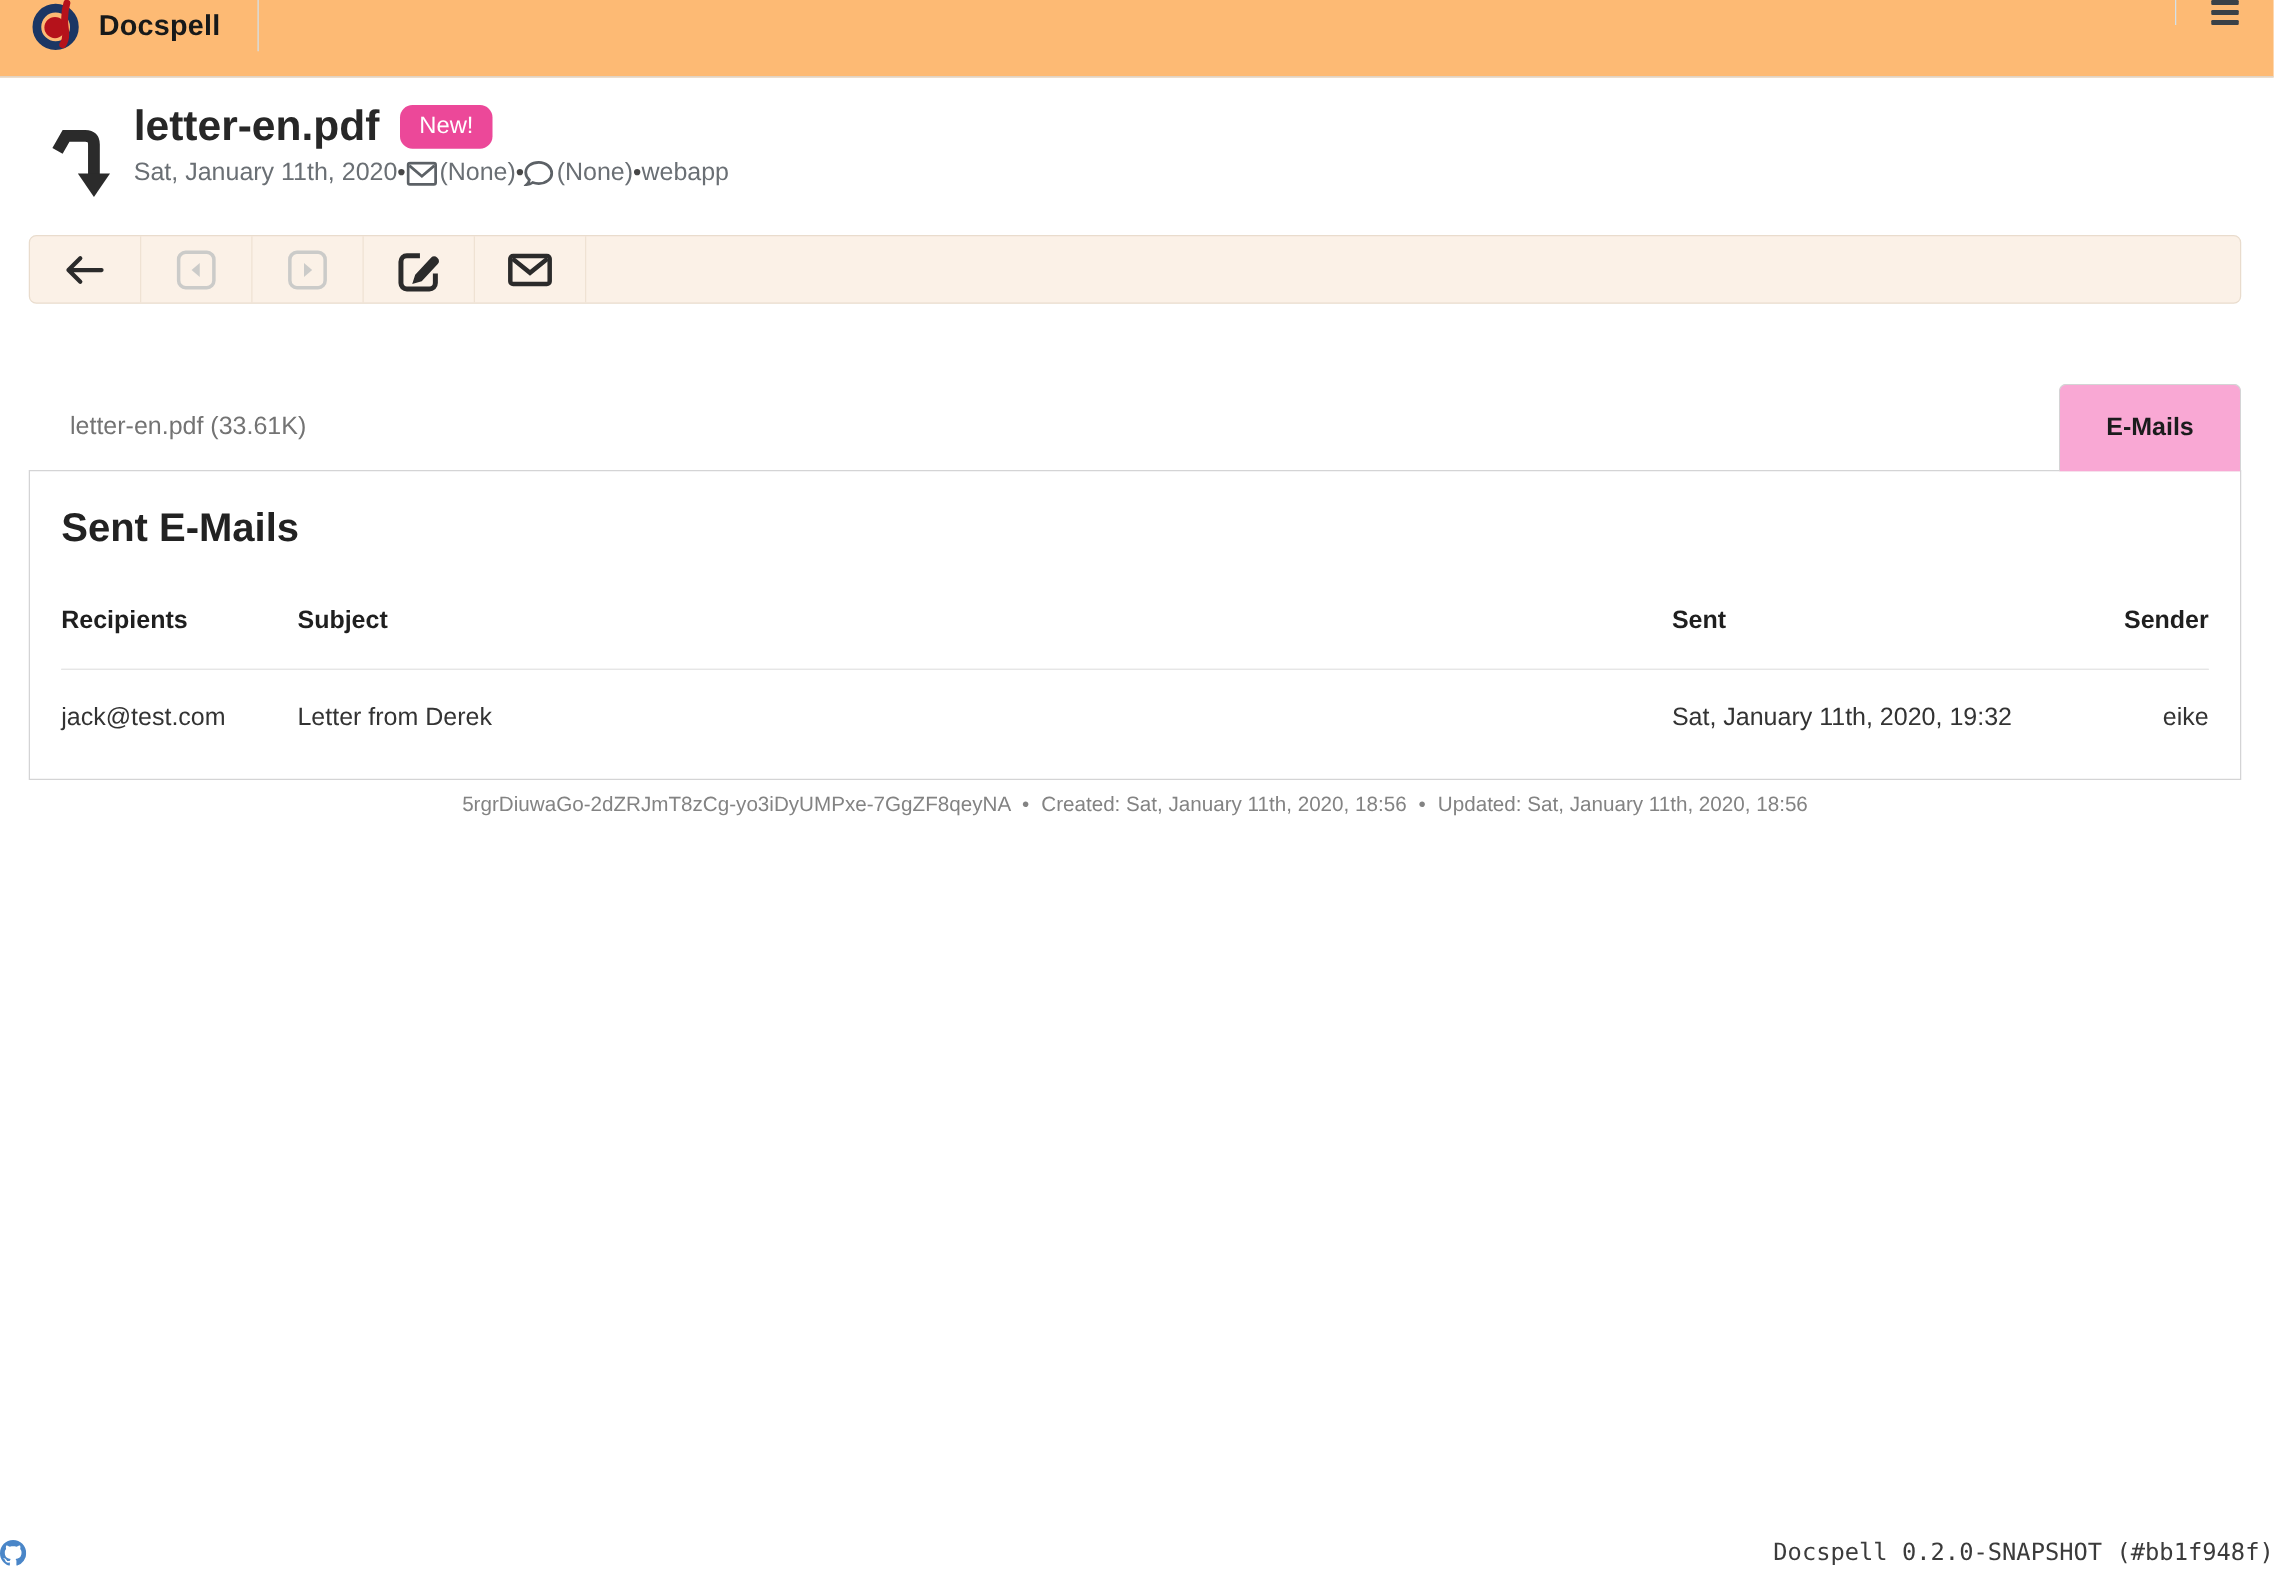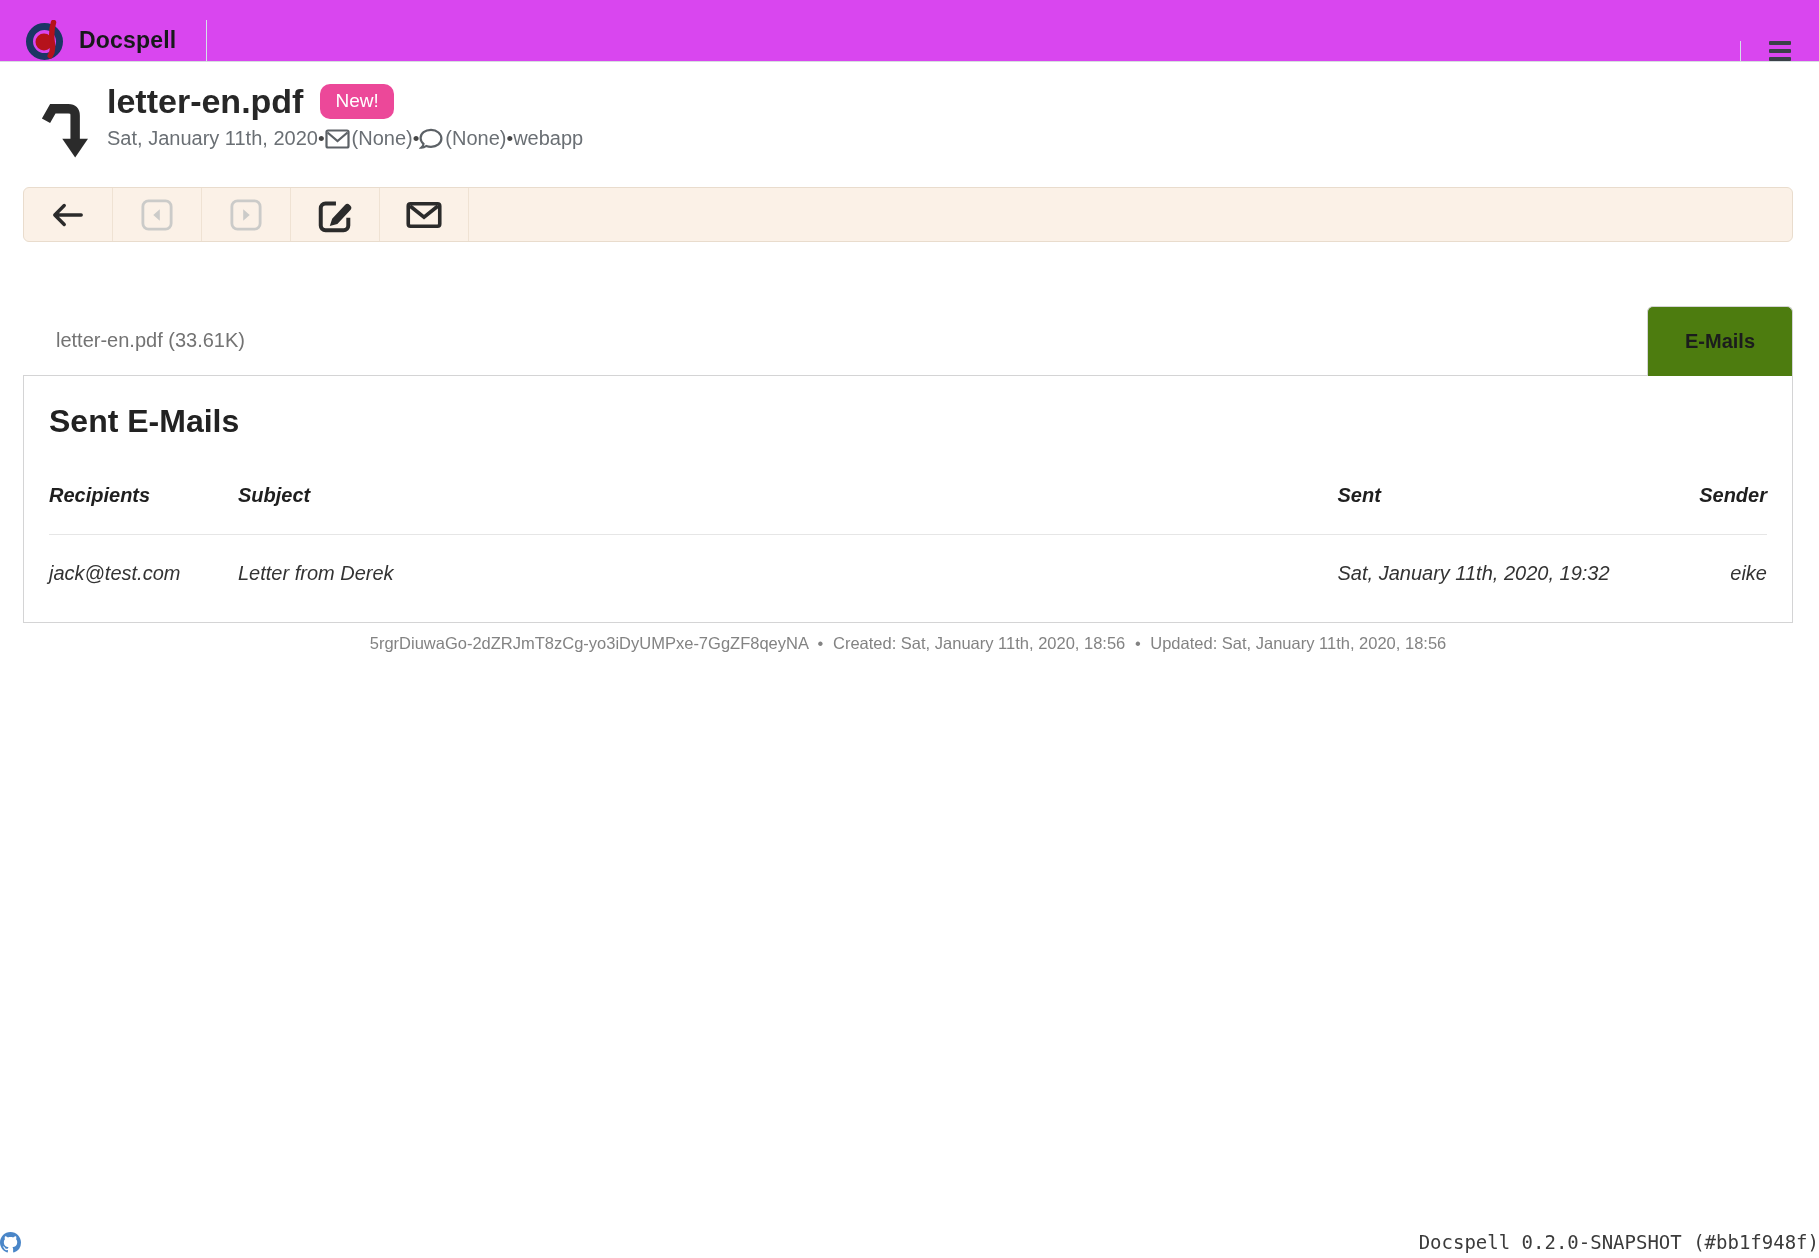--- a/index.html
+++ b/index.html
@@ -9,23 +9,23 @@
     background:#ffffff;
     font-family:"Liberation Sans", sans-serif;
     color:#2d2d2d;
     display:flex; flex-direction:column;
     overflow:hidden;
   }
 
   
   .navbar {
     height:62px; flex-shrink:0;
-    background:#d946ef;
+    background:#fdba74;
     border-bottom:1px solid #d7dde0;
-    display:flex; align-items:flex-end;
+    display:flex; align-items:flex-start;
   }
   .brand-section {
     width:207px;
     border-right:1px solid #d4e1e9;
     display:flex; align-items:center;
     padding-left:25px; gap:13px;
     cursor:pointer;
   }
   .brand-text { font-size:23px; font-weight:bold; color:#17191a; letter-spacing:.2px; }
   .nav-spacer { flex:1; }
@@ -74,37 +74,37 @@
     cursor:pointer;
   }
   .tb-btn.disabled { cursor:default; }
 
   
   .tab-row { margin-top:64px; height:69px; position:relative; display:flex; align-items:center; }
   .attachment-name { padding-left:33px; font-size:20px; color:#737373; }
   .tab-active {
     position:absolute; right:0; bottom:-1px; z-index:2;
     width:146px; height:70px;
-    background:#4d7c0f;
+    background:#f9a8d4;
     border:1px solid #d4d4d5; border-bottom:none;
     border-radius:6px 6px 0 0;
     display:flex; align-items:center; justify-content:center;
     font-size:20px; font-weight:bold; color:#1b1c1d;
     cursor:pointer;
   }
 
   
   .panel {
     border:1px solid #d4d4d5;
     padding:27px 25px 0;
     position:relative; z-index:1;
     background:#fff;
   }
   .panel h2 { font-size:32px; font-weight:bold; color:#222; margin:0 0 36px; }
-  table.mail-table { width:100%; border-collapse:collapse; font-size:20px;font-style:italic; }
+  table.mail-table { width:100%; border-collapse:collapse; font-size:20px; }
   .mail-table th {
     text-align:left; font-weight:bold; color:#1f1f1f;
     padding:8px 0 27px;
     border-bottom:1px solid #e6e6e6;
   }
   .mail-table td { padding:27px 0 37px; color:#333; }
   .col-recipients { width:11%; }
   .col-subject { width:64%; }
   .col-sent { width:17%; }
   .col-sender { width:8%; }

